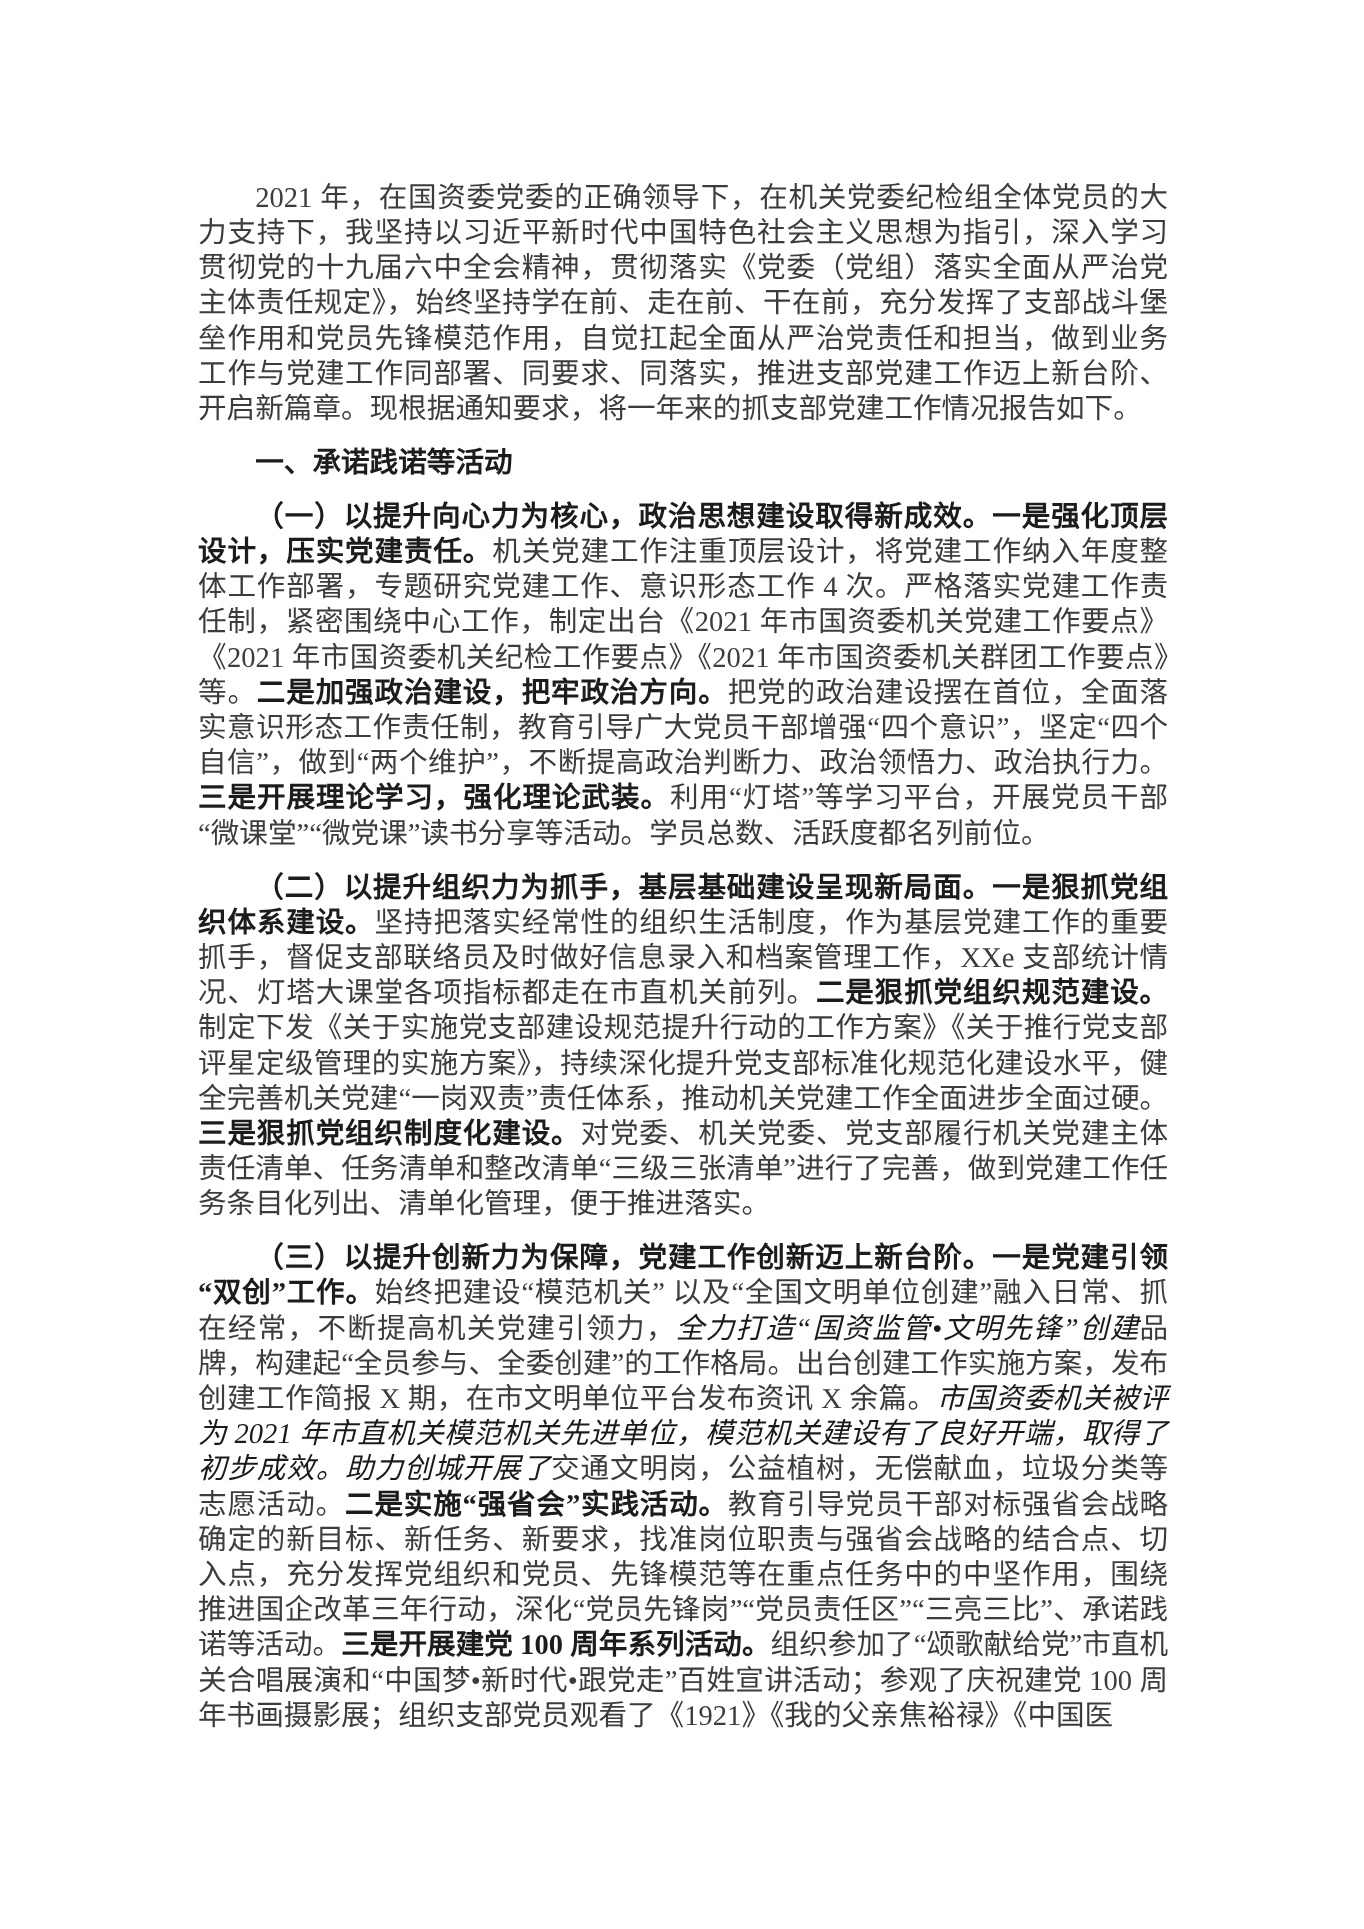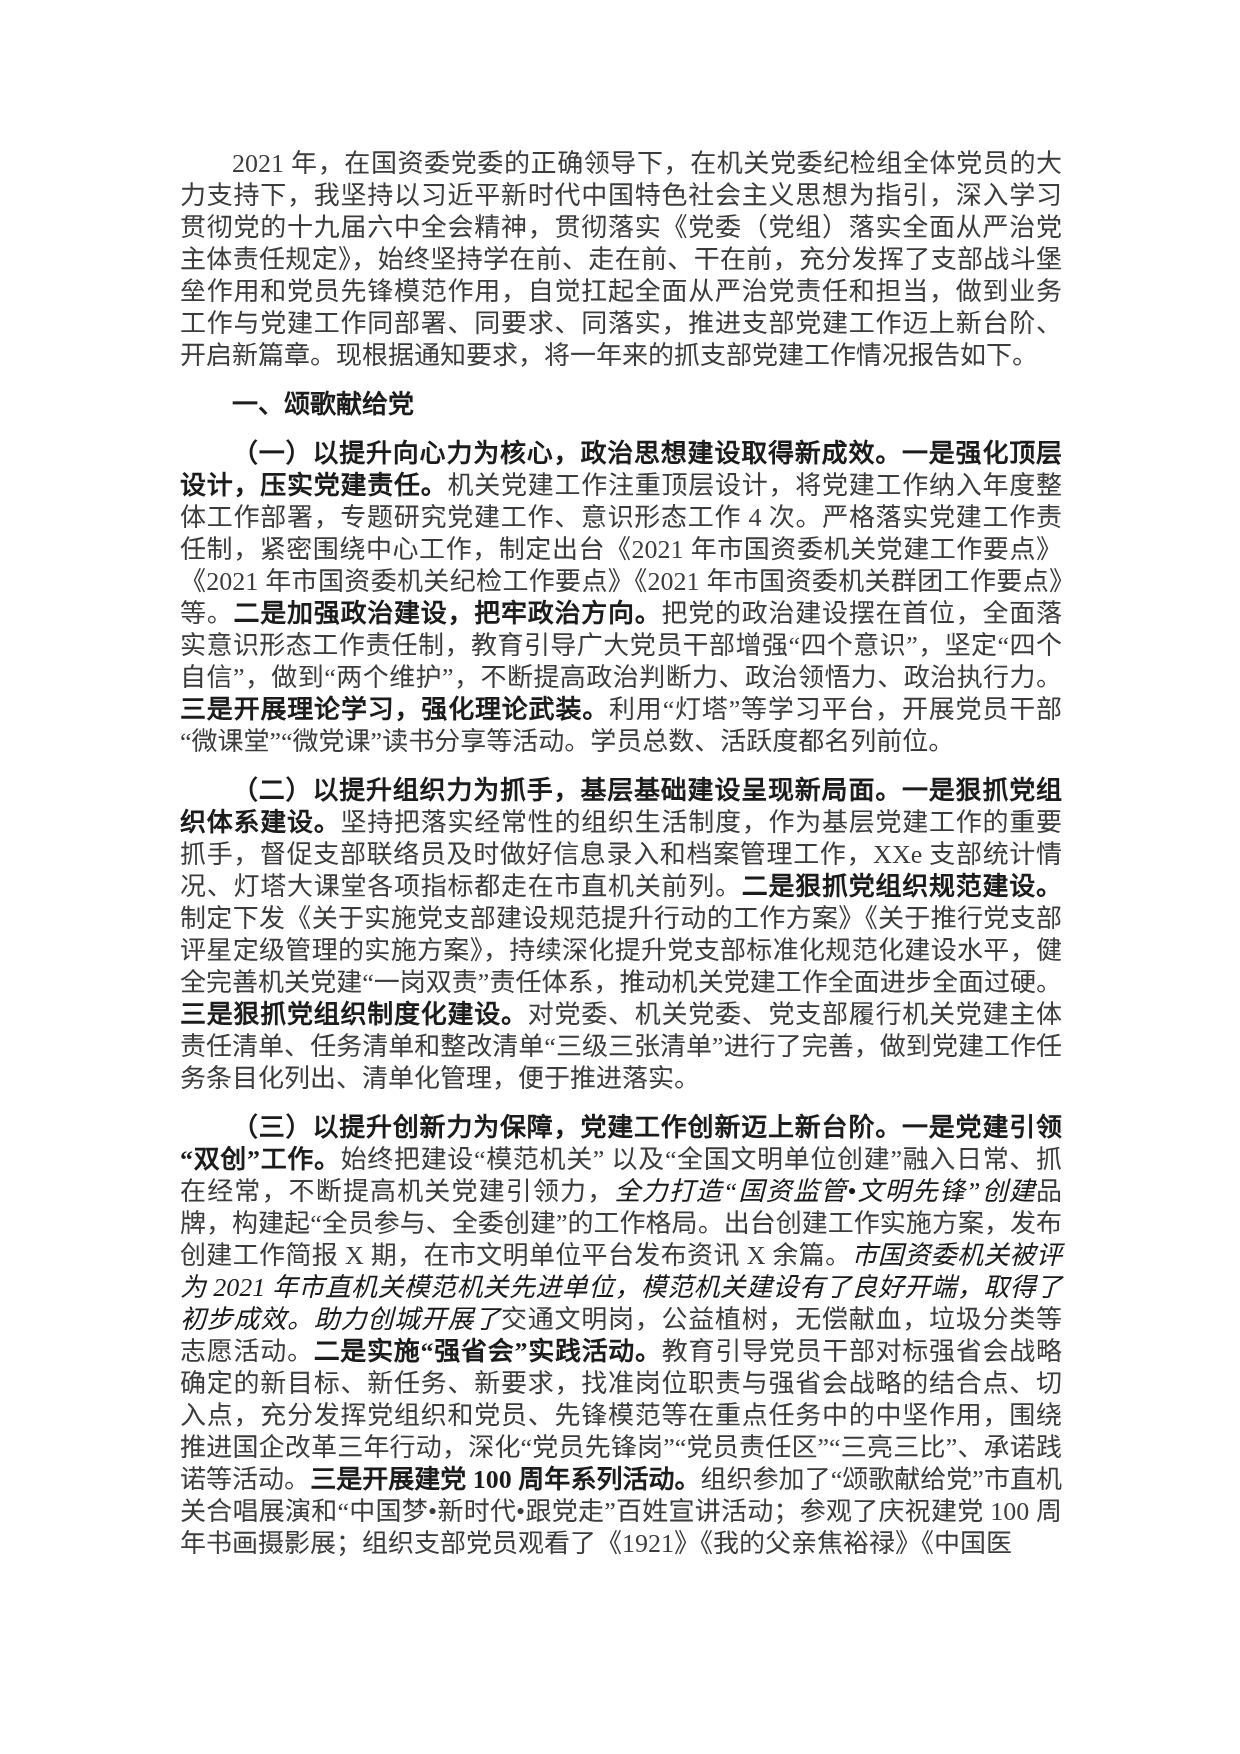--- a/index.html
+++ b/index.html
@@ -11,21 +11,21 @@
     position: relative;
     width: 1240px;
     height: 1754px;
     background: #ffffff;
     overflow: hidden;
     font-family: "Liberation Serif", "DejaVu Serif", serif;
   }
   .content {
     position: absolute;
     left: 180px;
-    top: 148px;
+    top: 164px;
     width: 882px;
   }
   p.para {
     margin: 0 0 17px 0;
     font-size: 26px;
     line-height: 32px;
     text-align: justify;
     text-justify: inter-character;
     text-indent: 2em;
     color: #3c3c3c;
@@ -47,18 +47,18 @@
     color: #1a1a1a;
     font-style: italic;
   }
 </style>
 </head>
 <body>
 
 <div class="page">
   <div class="content">
       <p class="para body"><span class="run-normal">2021 年，在国资委党委的正确领导下，在机关党委纪检组全体党员的大力支持下，我坚持以习近平新时代中国特色社会主义思想为指引，深入学习贯彻党的十九届六中全会精神，贯彻落实《党委（党组）落实全面从严治党主体责任规定》，始终坚持学在前、走在前、干在前，充分发挥了支部战斗堡垒作用和党员先锋模范作用，自觉扛起全面从严治党责任和担当，做到业务工作与党建工作同部署、同要求、同落实，推进支部党建工作迈上新台阶、开启新篇章。现根据通知要求，将一年来的抓支部党建工作情况报告如下。</span></p>
-      <p class="para heading"><span class="run-bold">一、颂歌献给党</span></p>
+      <p class="para heading"><span class="run-bold">一、承诺践诺等活动</span></p>
       <p class="para body"><span class="run-bold">（一）以提升向心力为核心，政治思想建设取得新成效。一是强化顶层设计，压实党建责任。</span><span class="run-normal">机关党建工作注重顶层设计，将党建工作纳入年度整体工作部署，专题研究党建工作、意识形态工作 4 次。严格落实党建工作责任制，紧密围绕中心工作，制定出台《2021 年市国资委机关党建工作要点》《2021 年市国资委机关纪检工作要点》《2021 年市国资委机关群团工作要点》等。</span><span class="run-bold">二是加强政治建设，把牢政治方向。</span><span class="run-normal">把党的政治建设摆在首位，全面落实意识形态工作责任制，教育引导广大党员干部增强“四个意识”，坚定“四个自信”，做到“两个维护”，不断提高政治判断力、政治领悟力、政治执行力。</span><span class="run-bold">三是开展理论学习，强化理论武装。</span><span class="run-normal">利用“灯塔”等学习平台，开展党员干部“微课堂”“微党课”读书分享等活动。学员总数、活跃度都名列前位。</span></p>
       <p class="para body"><span class="run-bold">（二）以提升组织力为抓手，基层基础建设呈现新局面。一是狠抓党组织体系建设。</span><span class="run-normal">坚持把落实经常性的组织生活制度，作为基层党建工作的重要抓手，督促支部联络员及时做好信息录入和档案管理工作，XXe 支部统计情况、灯塔大课堂各项指标都走在市直机关前列。</span><span class="run-bold">二是狠抓党组织规范建设。</span><span class="run-normal">制定下发《关于实施党支部建设规范提升行动的工作方案》《关于推行党支部评星定级管理的实施方案》，持续深化提升党支部标准化规范化建设水平，健全完善机关党建“一岗双责”责任体系，推动机关党建工作全面进步全面过硬。</span><span class="run-bold">三是狠抓党组织制度化建设。</span><span class="run-normal">对党委、机关党委、党支部履行机关党建主体责任清单、任务清单和整改清单“三级三张清单”进行了完善，做到党建工作任务条目化列出、清单化管理，便于推进落实。</span></p>
       <p class="para body"><span class="run-bold">（三）以提升创新力为保障，党建工作创新迈上新台阶。一是党建引领“双创”工作。</span><span class="run-normal">始终把建设“模范机关” 以及“全国文明单位创建”融入日常、抓在经常，不断提高机关党建引领力，</span><span class="run-dark">全力打造“国资监管•文明先锋”创建</span><span class="run-normal">品牌，构建起“全员参与、全委创建”的工作格局。出台创建工作实施方案，发布创建工作简报 X 期，在市文明单位平台发布资讯 X 余篇。</span><span class="run-dark">市国资委机关被评为 2021 年市直机关模范机关先进单位，模范机关建设有了良好开端，取得了初步成效。助力创城开展了</span><span class="run-normal">交通文明岗，公益植树，无偿献血，垃圾分类等志愿活动。</span><span class="run-bold">二是实施“强省会”实践活动。</span><span class="run-normal">教育引导党员干部对标强省会战略确定的新目标、新任务、新要求，找准岗位职责与强省会战略的结合点、切入点，充分发挥党组织和党员、先锋模范等在重点任务中的中坚作用，围绕推进国企改革三年行动，深化“党员先锋岗”“党员责任区”“三亮三比”、承诺践诺等活动。</span><span class="run-bold">三是开展建党 100 周年系列活动。</span><span class="run-normal">组织参加了“颂歌献给党”市直机关合唱展演和“中国梦•新时代•跟党走”百姓宣讲活动；参观了庆祝建党 100 周年书画摄影展；组织支部党员观看了《1921》《我的父亲焦裕禄》《中国医</span></p>
     </div>
 </div>
 
 </body></html>

